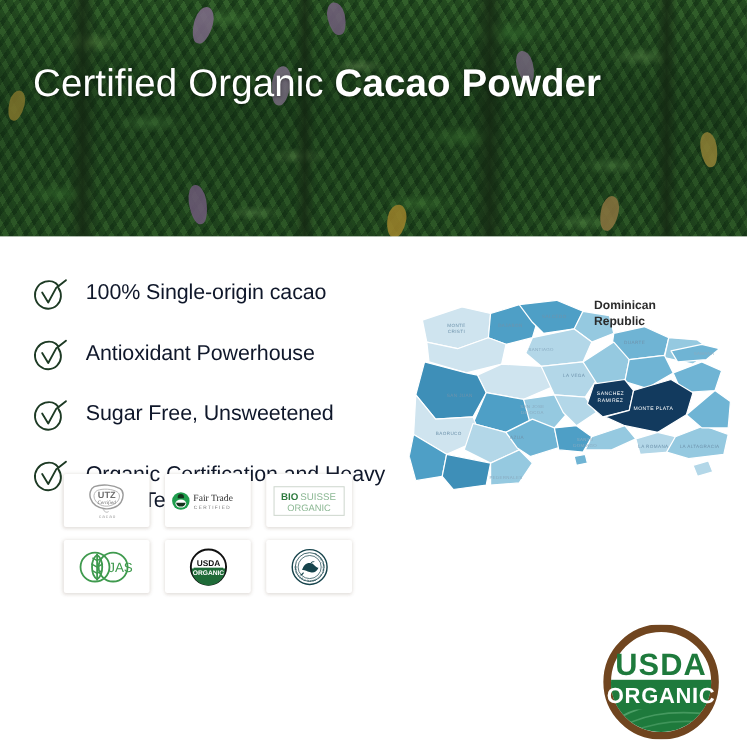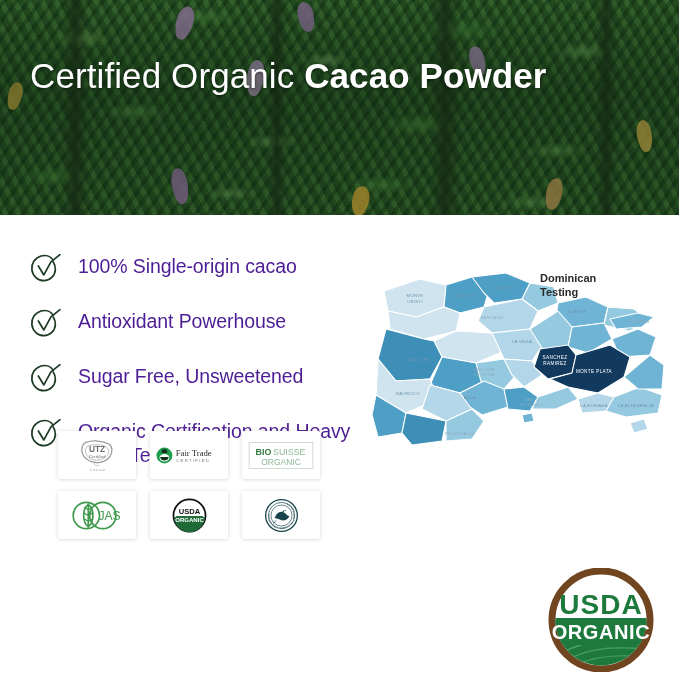--- a/index.html
+++ b/index.html
@@ -117,21 +117,21 @@
   .check-icon {
     flex: 0 0 auto;
     width: 40px;
     height: 36px;
     margin-right: 12px;
     margin-top: 1px;
   }
   .feature-text {
     font-size: 19.5px;
     line-height: 1.22;
-    color: #4c1d95;
+    color: #0f172a;
     font-weight: 400;
     letter-spacing: -.1px;
     padding-top: 4px;
   }
 
   
   .map-wrap {
     position: absolute;
     left: 372px;
     top: 48px;
@@ -329,21 +329,21 @@
           <text x="112" y="113">DE OCOA</text>
           <text x="160" y="138">SANTO</text>
           <text x="160" y="143">DOMINGO</text>
           <text x="88" y="172">PEDERNALES</text>
           <text x="268" y="60">SAMANA</text>
         </g>
       </svg>
 
       <div class="map-label">
         <div>Dominican</div>
-        <div>Testing</div>
+        <div>Republic</div>
       </div>
     </div>
 
     <div class="cert-grid">
 
       <div class="cert-cell">
         <svg viewBox="0 0 46 40" width="40" height="35" aria-hidden="true">
           <path d="M10 5 C18 2 30 3 37 7 C41 9.5 41 16 38 21 C35 26 27 29 21 28 C14 27 8 23 6 17 C4.6 12.6 6 7 10 5 Z" fill="none" stroke="#9b9b9b" stroke-width="1.5"></path>
           <path d="M13 9 C19 6.6 29 7.2 34 10.5 C37 12.6 37 16.6 34.6 20 C32 23.6 25.6 26 20.6 25.2 C15.6 24.4 11.4 21.4 10 17 C9 13.6 10.4 10.2 13 9 Z" fill="none" stroke="#b5b5b5" stroke-width="1"></path>
           <text x="23" y="16.5" font-family="Liberation Sans, sans-serif" font-size="9.6" font-weight="bold" fill="#6d6d6d" text-anchor="middle">UTZ</text>

